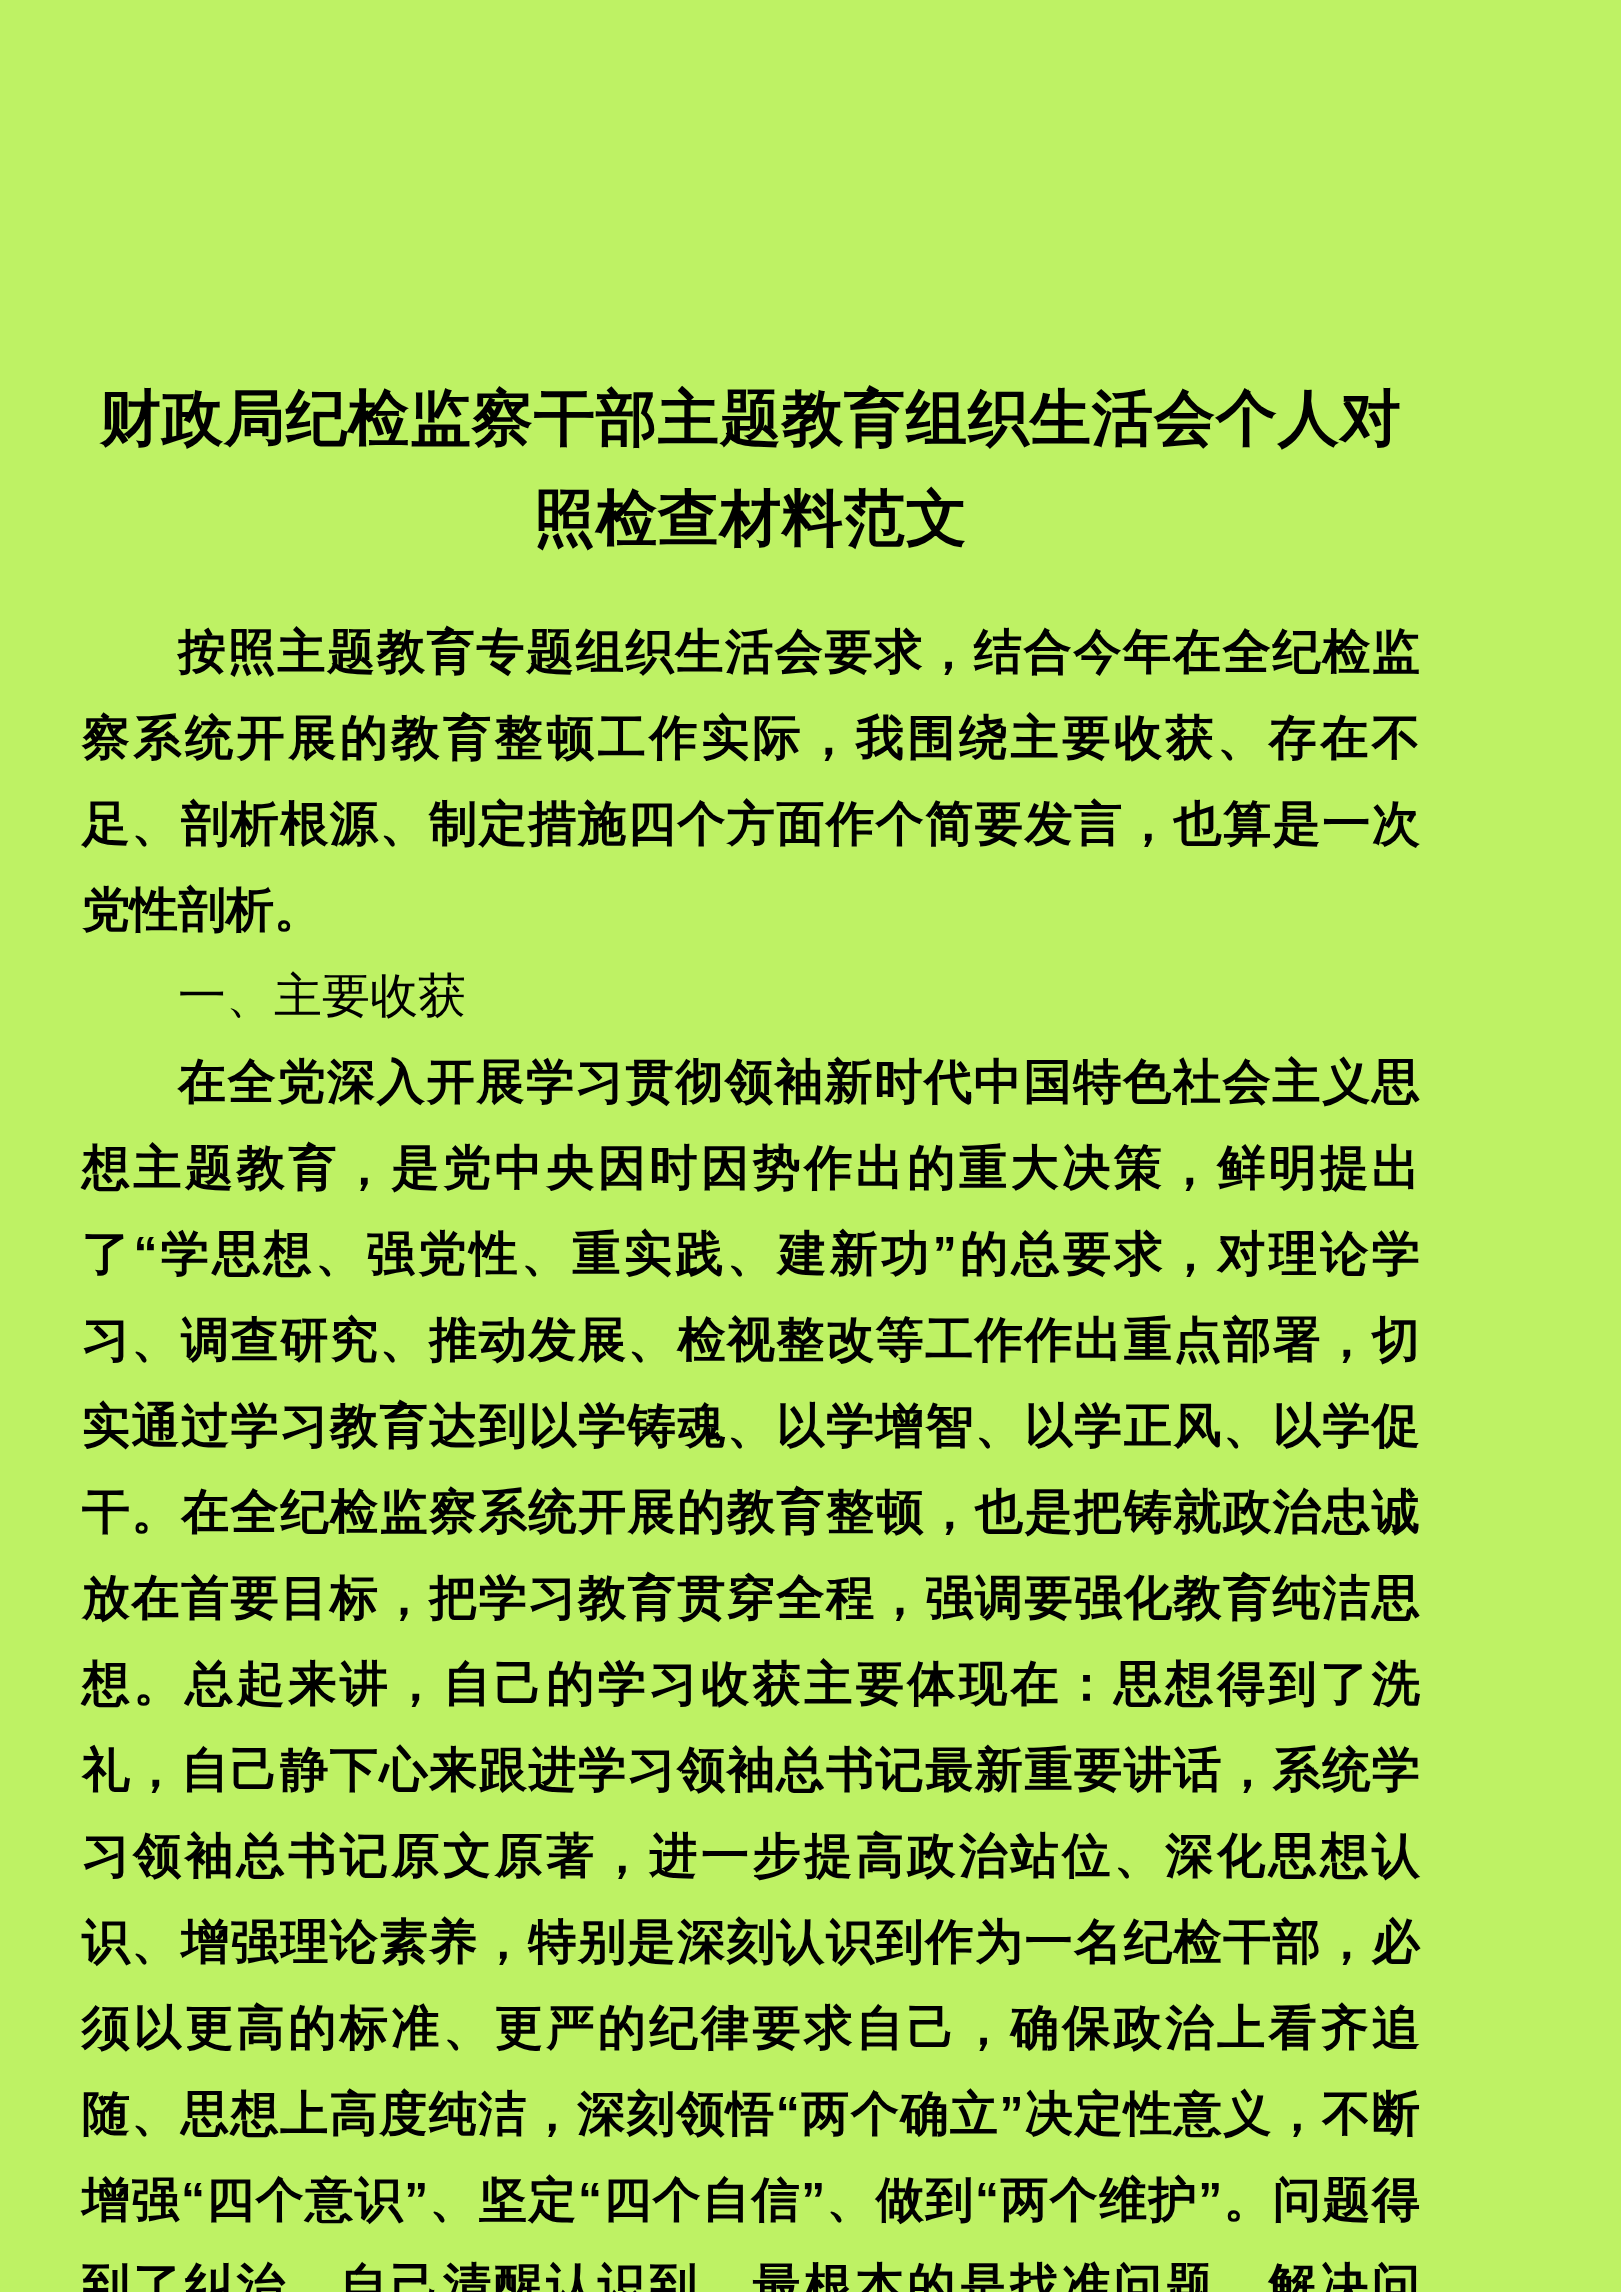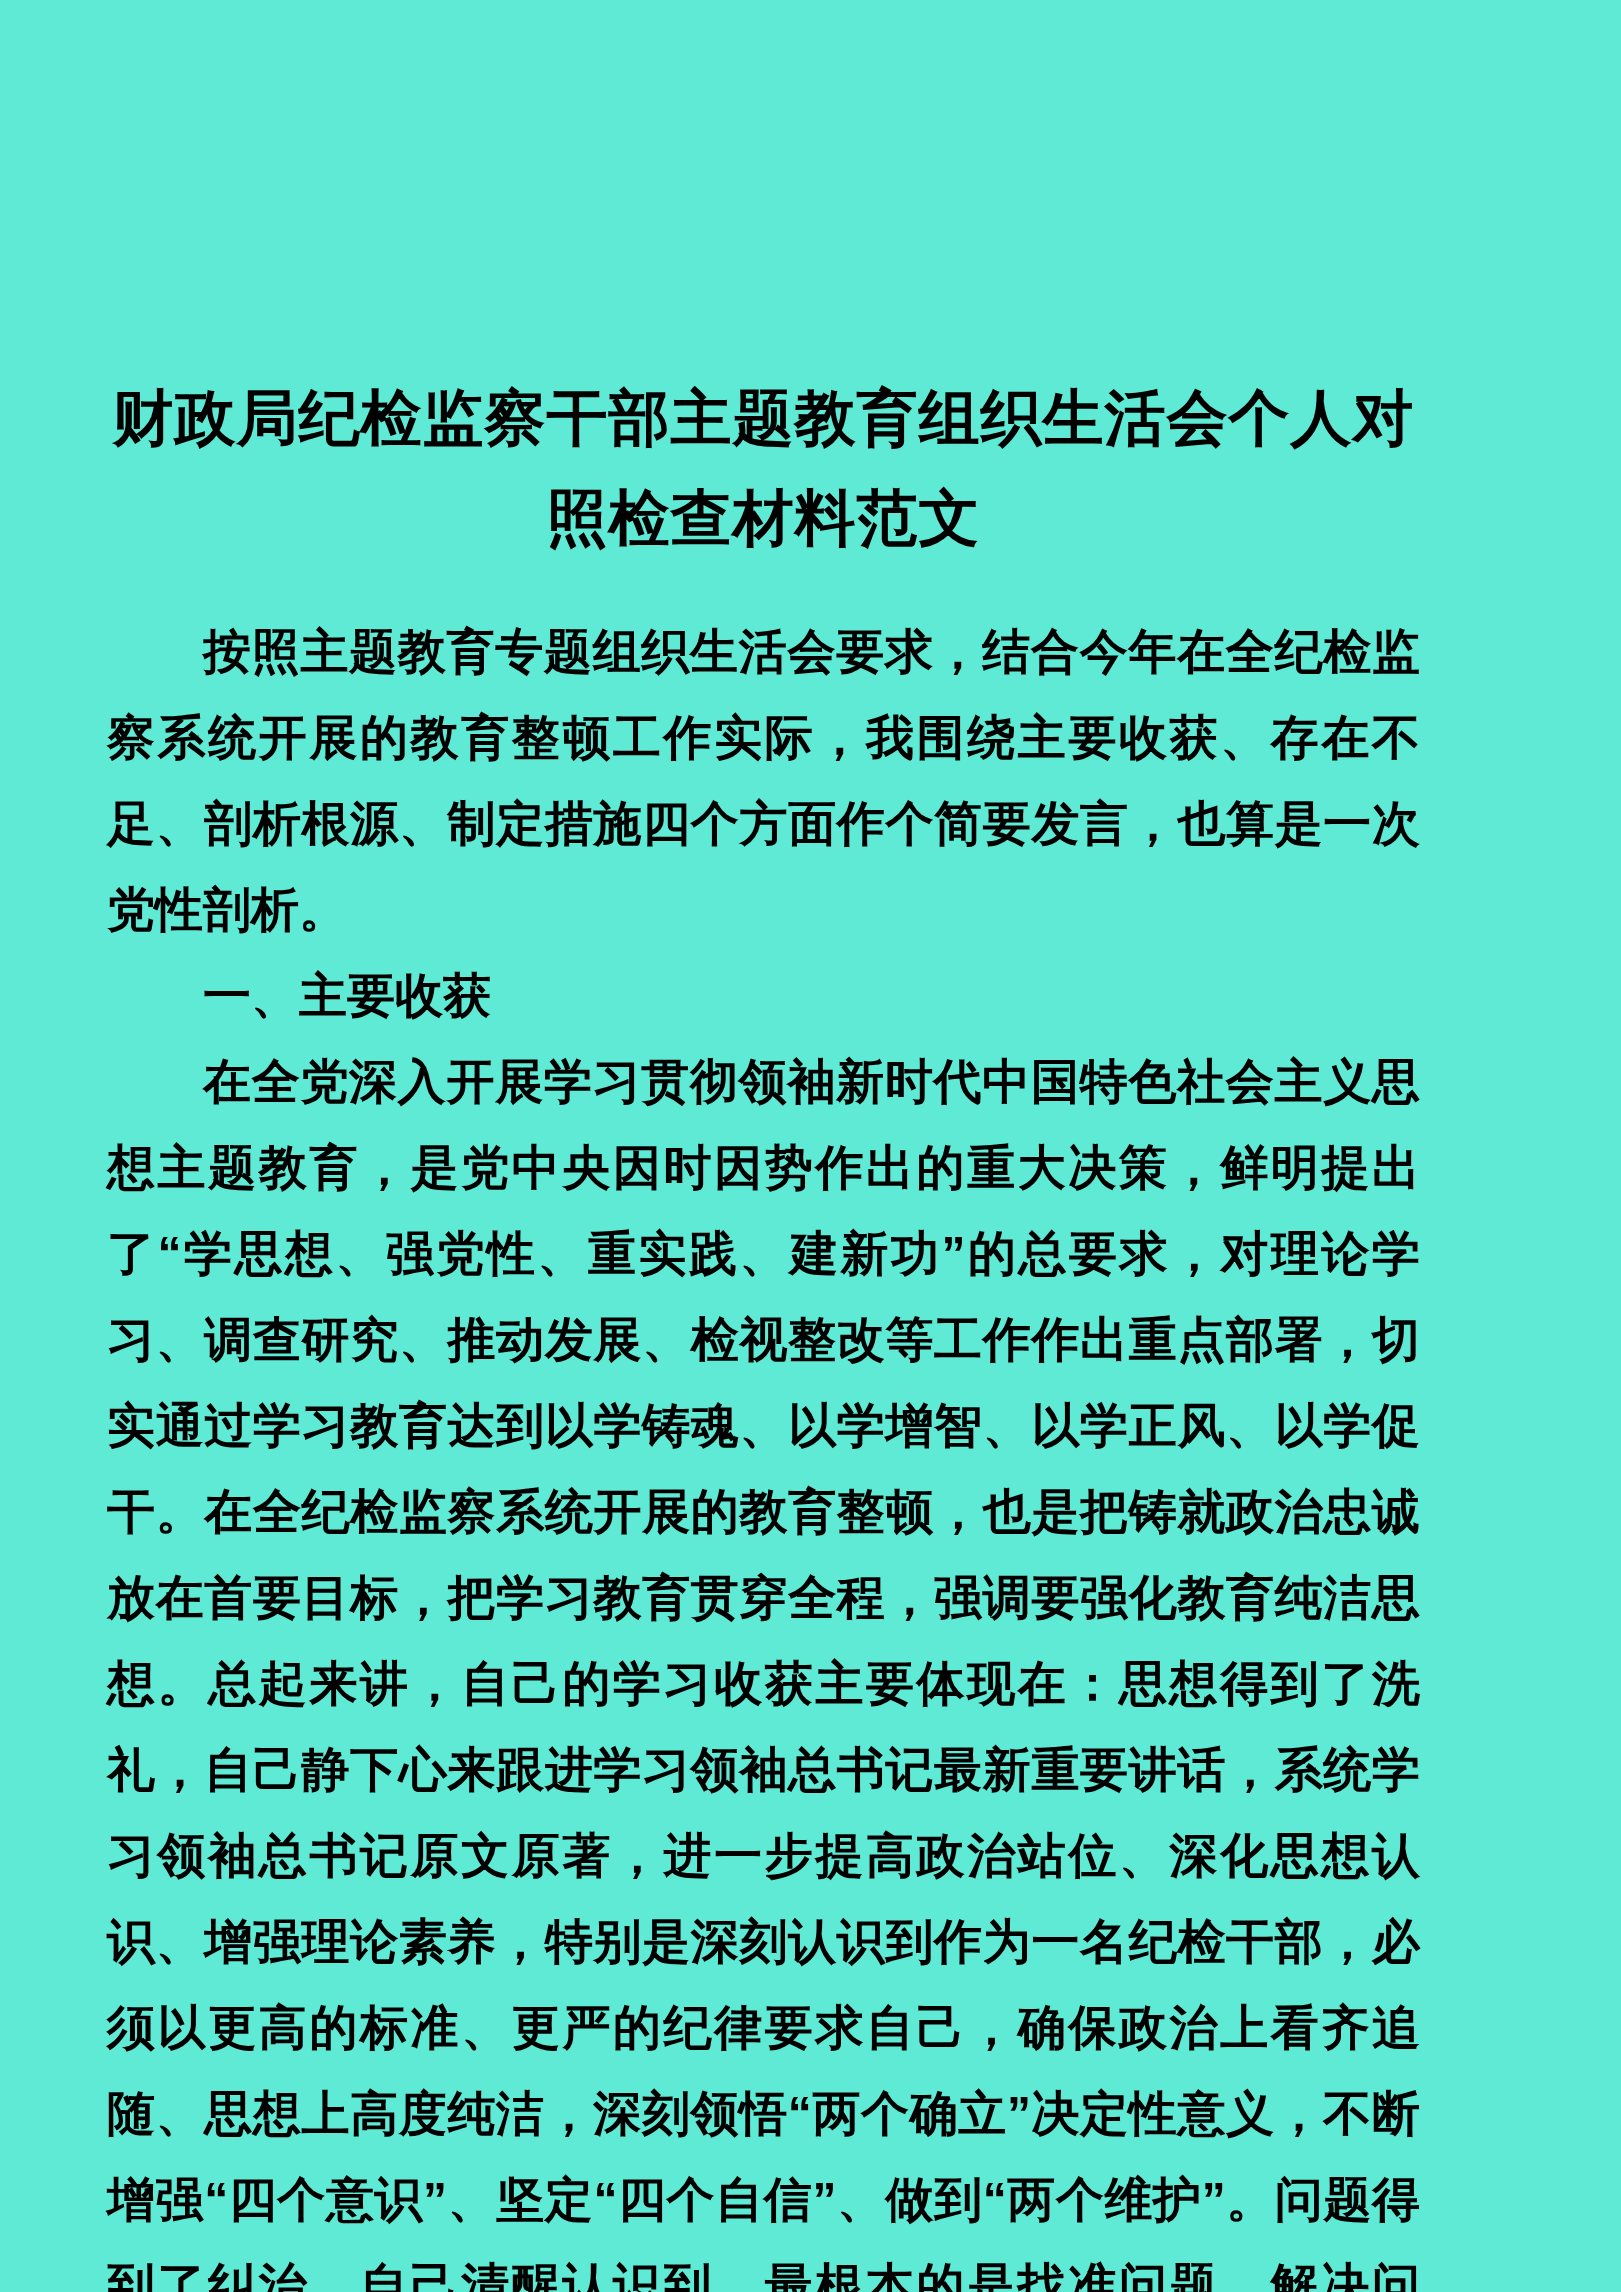--- a/index.html
+++ b/index.html
@@ -4,23 +4,23 @@
 <style>
   html, body {
     margin: 0;
     padding: 0;
     background: #ffffff;
   }
   .page {
     position: relative;
     width: 1621px;
     height: 2293px;
-    background: #5eead4;
+    background: #bef264;
     box-sizing: border-box;
-    padding: 368px 201px 0 107px;
+    padding: 368px 201px 0 82px;
     overflow: hidden;
     font-family: "Liberation Sans", "DejaVu Sans", sans-serif;
     color: #000000;
   }
   .doc-title {
     margin: 0 0 41px 0;
     font-size: 61px;
     line-height: 100px;
     font-weight: 700;
     text-align: center;
@@ -30,21 +30,21 @@
     margin: 0;
     font-size: 48px;
     line-height: 86px;
     text-align: justify;
     text-justify: inter-ideograph;
     text-indent: 2em;
     font-weight: 700;
     word-break: break-all;
   }
   .section-heading {
-    font-weight: 700;
+    font-weight: 400;
   }
 </style>
 </head>
 <body>
 
 <div class="page">
   <h1 class="doc-title">财政局纪检监察干部主题教育组织生活会个人对照检查材料范文</h1>
 
   <p class="para">按照主题教育专题组织生活会要求，结合今年在全纪检监察系统开展的教育整顿工作实际，我围绕主要收获、存在不足、剖析根源、制定措施四个方面作个简要发言，也算是一次党性剖析。</p>
 

